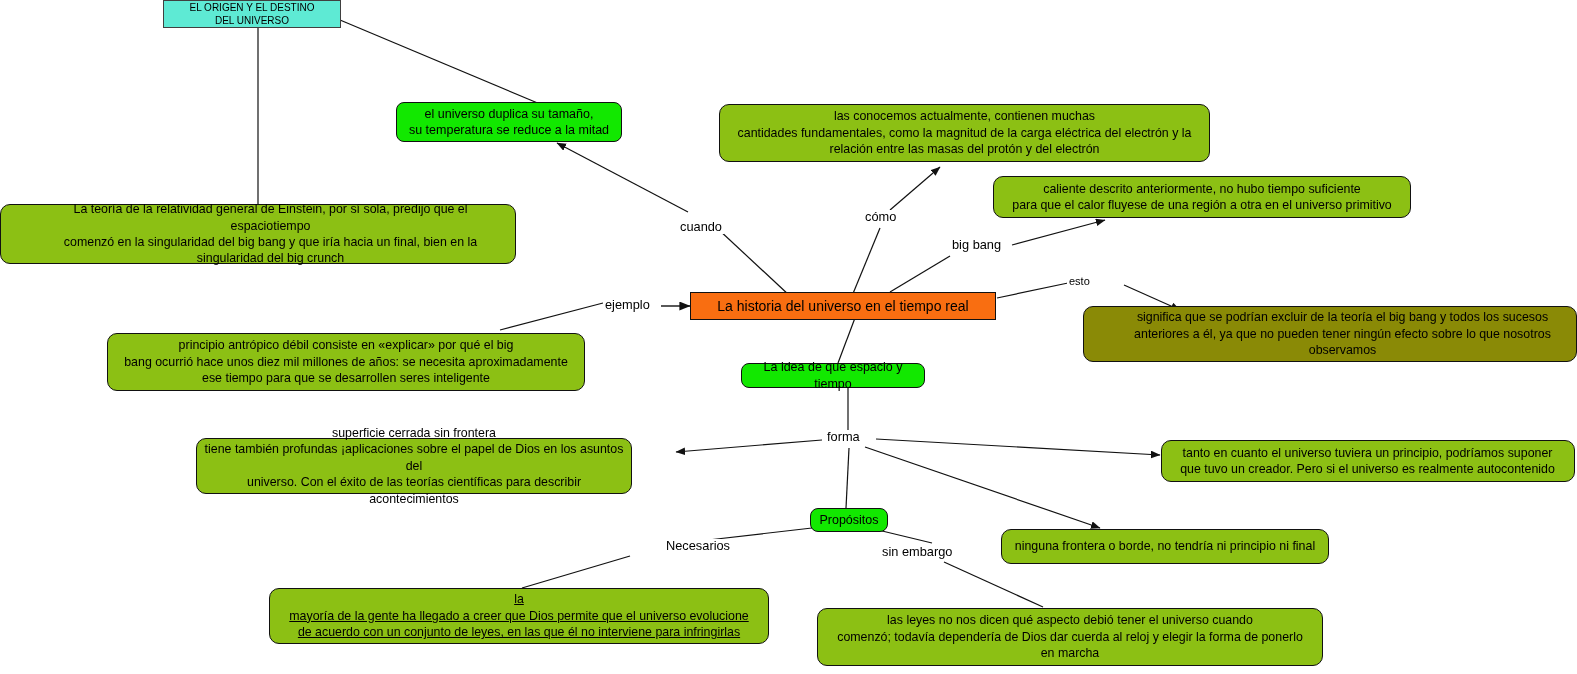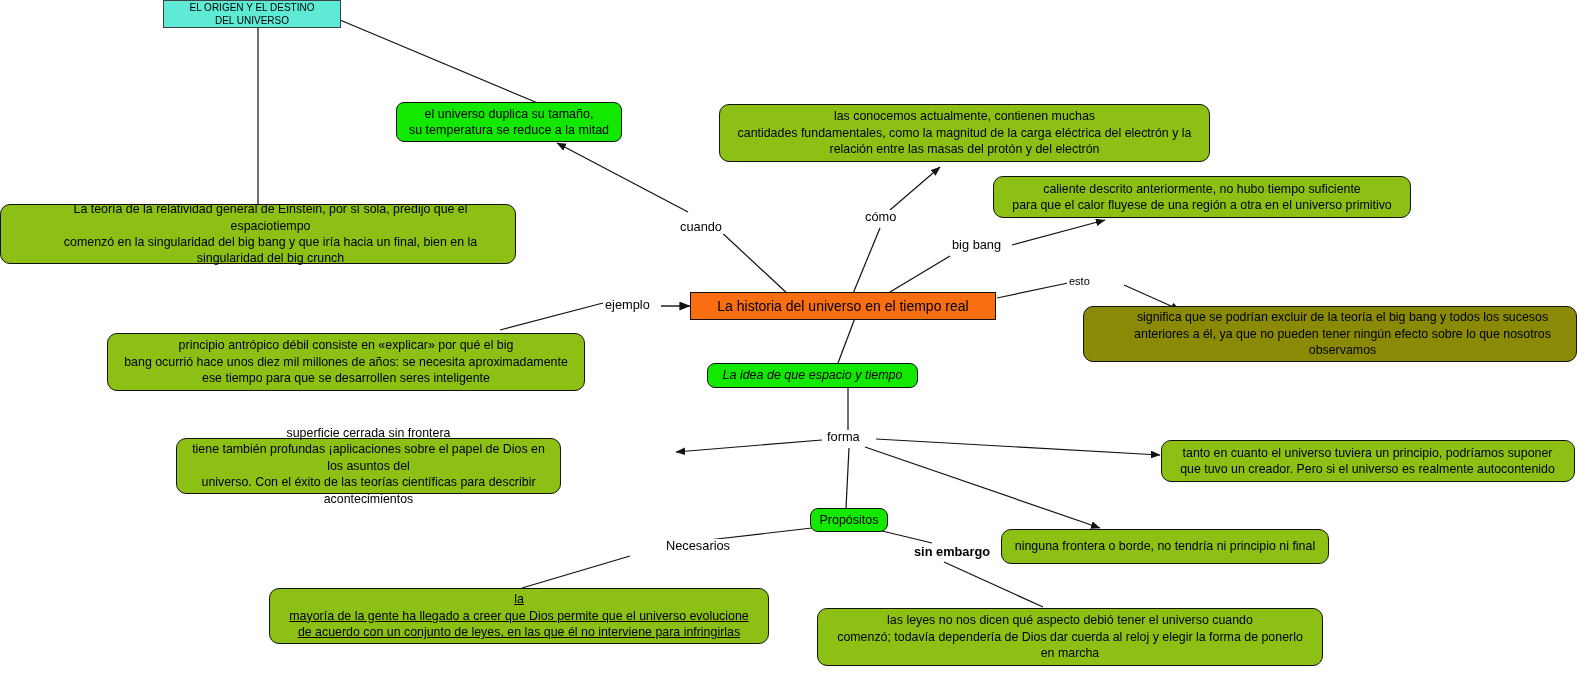--- a/index.html
+++ b/index.html
@@ -140,23 +140,23 @@
   <div class="node orange" style="left:690px; top:292px; width:306px; height:28px;">La historia del universo en el tiempo real</div>
 
   <div class="node olive-dark" style="left:1083px; top:306px; width:494px; height:56px;padding-left:32px;">significa que se podrían excluir de la teoría el big bang y todos los sucesos
 anteriores a él, ya que no pueden tener ningún efecto sobre lo que nosotros
 observamos</div>
 
   <div class="node olive" style="left:107px; top:333px; width:478px; height:58px;">principio antrópico débil consiste en «explicar» por qué el big
 bang ocurrió hace unos diez mil millones de años: se necesita aproximadamente
 ese tiempo para que se desarrollen seres inteligente</div>
 
-  <div class="node green" style="left:707px; top:363px; width:211px; height:25px;font-style:italic;">La idea de que espacio y tiempo</div>
+  <div class="node green" style="left:741px; top:363px; width:184px; height:25px;">La idea de que espacio y tiempo</div>
 
-  <div class="node olive" style="left:176px; top:438px; width:385px; height:56px;">superficie cerrada sin frontera
+  <div class="node olive" style="left:196px; top:438px; width:436px; height:56px;">superficie cerrada sin frontera
 tiene también profundas ¡aplicaciones sobre el papel de Dios en los asuntos del
 universo. Con el éxito de las teorías científicas para describir acontecimientos</div>
 
   <div class="node olive" style="left:1161px; top:440px; width:414px; height:42px;padding-left:6px;">tanto en cuanto el universo tuviera un principio, podríamos suponer
 que tuvo un creador. Pero si el universo es realmente autocontenido</div>
 
   <div class="node green" style="left:810px; top:508px; width:78px; height:24px;">Propósitos</div>
 
   <div class="node olive" style="left:1001px; top:529px; width:328px; height:35px;">ninguna frontera o borde, no tendría ni principio ni final</div>
 
@@ -175,15 +175,15 @@
   <div class="edge-label" style="left:950px; top:238px;">big bang</div>
 
   <div class="edge-label" style="left:1067px; top:275px; font-size:11px;">esto</div>
 
   <div class="edge-label" style="left:603px; top:298px;">ejemplo</div>
 
   <div class="edge-label" style="left:825px; top:430px;">forma</div>
 
   <div class="edge-label" style="left:664px; top:539px;">Necesarios</div>
 
-  <div class="edge-label" style="left:912px; top:545px;font-weight:bold;">sin embargo</div>
+  <div class="edge-label" style="left:880px; top:545px;">sin embargo</div>
 
 </div>
 
 </body></html>

